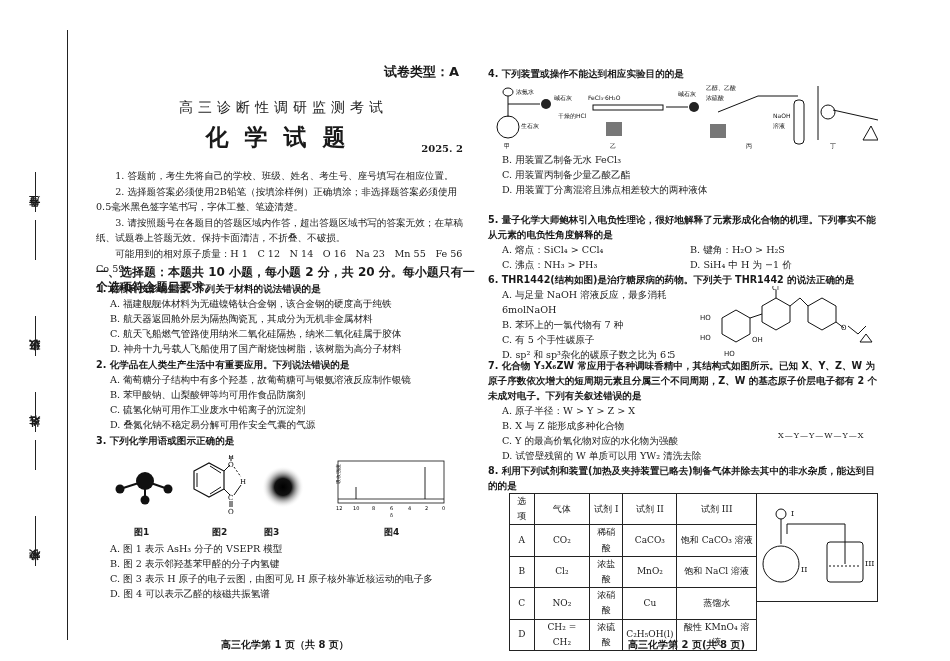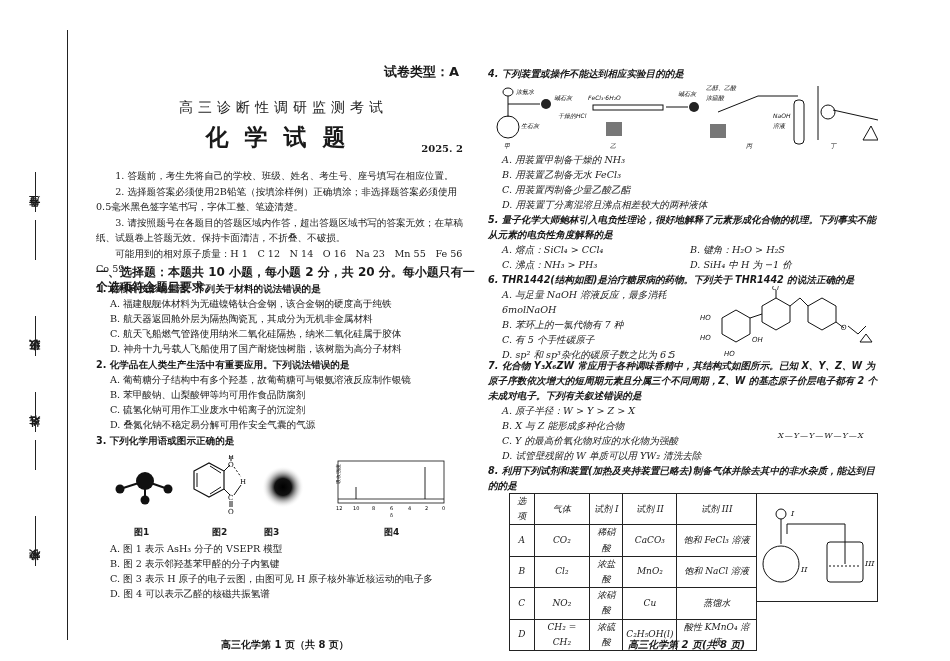--- a/index.html
+++ b/index.html
@@ -12,21 +12,21 @@
   .binding-field {
     position: absolute; left: 28px; width: 16px;
     writing-mode: vertical-rl; transform: rotate(180deg);
     font-family: "DejaVu Sans", sans-serif; font-size: 11px; font-weight: bold;
     display: flex; align-items: center; gap: 4px;
   }
   .binding-field .blank { display: inline-block; width: 1px; background: #222; }
 
   .page { position: absolute; top: 0; height: 661px; font-size: 10.2px; line-height: 15.2px; }
   .page-left { left: 96px; width: 375px; }
-  .page-right { left: 488px; width: 390px; font-style: italic; }
+  .page-right { left: 488px; width: 390px; }
 
   .paper-type { position: absolute; right: 12px; top: 64px; font-weight: bold; font-size: 13px; font-family: "DejaVu Sans", sans-serif; }
   .exam-title { position: absolute; left: 0; width: 375px; top: 100px; text-align: center; font-size: 14px; letter-spacing: 5px; font-family: "DejaVu Sans", sans-serif; }
   .subject-title { position: absolute; left: 0; width: 375px; top: 130px; text-align: center; font-size: 23px; font-weight: bold; letter-spacing: 16px; font-family: "DejaVu Sans", sans-serif; }
   .exam-date { position: absolute; right: 8px; top: 141px; font-size: 10px; font-weight: bold; margin-left: 16px; }
 
   .notes { position: absolute; top: 168px; left: 0; width: 375px; font-size: 9.6px; line-height: 15.5px; }
   .notes p { margin: 0; text-indent: 2em; }
 
   .section-head { position: absolute; top: 265px; left: 0; width: 380px; font-weight: bold; font-size: 12px; font-family: "DejaVu Sans", sans-serif; }
@@ -212,21 +212,20 @@
 
       <line x1="330" y1="4" x2="330" y2="58" stroke="#111"></line>
       <circle cx="340" cy="30" r="7" fill="none" stroke="#111"></circle>
       <line x1="345" y1="28" x2="390" y2="38" stroke="#111"></line>
       <polygon points="375,58 383,44 390,58" fill="none" stroke="#111"></polygon>
       <text x="342" y="66">丁</text>
     </g>
   </svg>
 
   <div class="qblock" style="top:152px;width:390px;">
-    <p class="opt">A. 用装置甲制备干燥的 NH₃</p>
     <p class="opt">B. 用装置乙制备无水 FeCl₃</p>
     <p class="opt">C. 用装置丙制备少量乙酸乙酯</p>
     <p class="opt">D. 用装置丁分离混溶且沸点相差较大的两种液体</p>
   </div>
 
   <div class="qblock" style="top:212px;width:390px;">
     <p class="q">5. 量子化学大师鲍林引入电负性理论，很好地解释了元素形成化合物的机理。下列事实不能从元素的电负性角度解释的是</p>
     <div class="opt-grid">
       <span>A. 熔点：SiCl₄ &gt; CCl₄</span>
       <span>B. 键角：H₂O &gt; H₂S</span>
@@ -289,21 +288,21 @@
         <td>气体</td>
         <td>试剂 I</td>
         <td>试剂 II</td>
         <td>试剂 III</td>
       </tr>
       <tr>
         <td>A</td>
         <td>CO₂</td>
         <td>稀硝酸</td>
         <td>CaCO₃</td>
-        <td>饱和 FeCl₃ 溶液</td>
+        <td>饱和 CaCO₃ 溶液</td>
       </tr>
       <tr>
         <td>B</td>
         <td>Cl₂</td>
         <td>浓盐酸</td>
         <td>MnO₂</td>
         <td>饱和 NaCl 溶液</td>
       </tr>
       <tr>
         <td>C</td>

